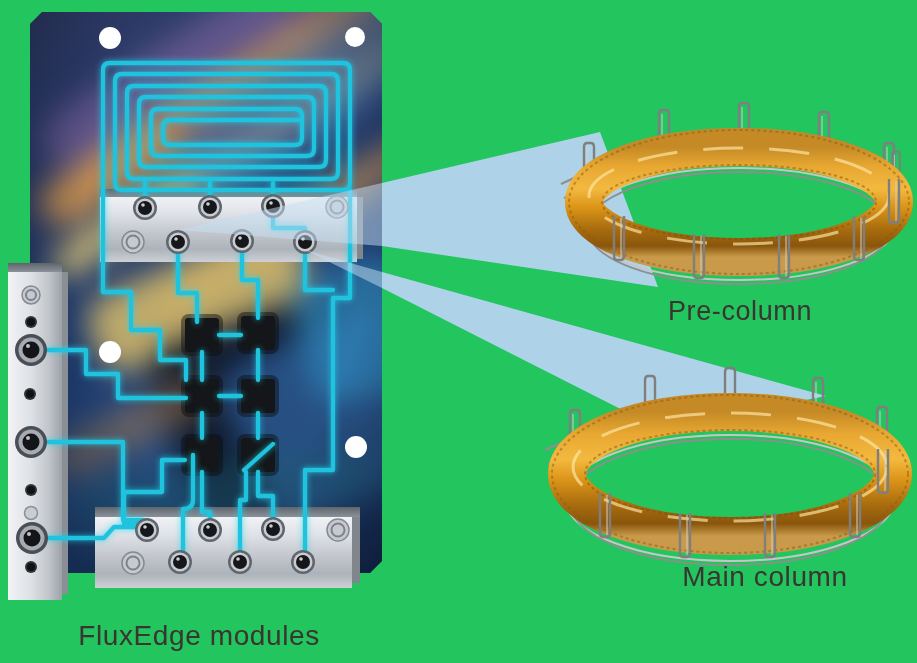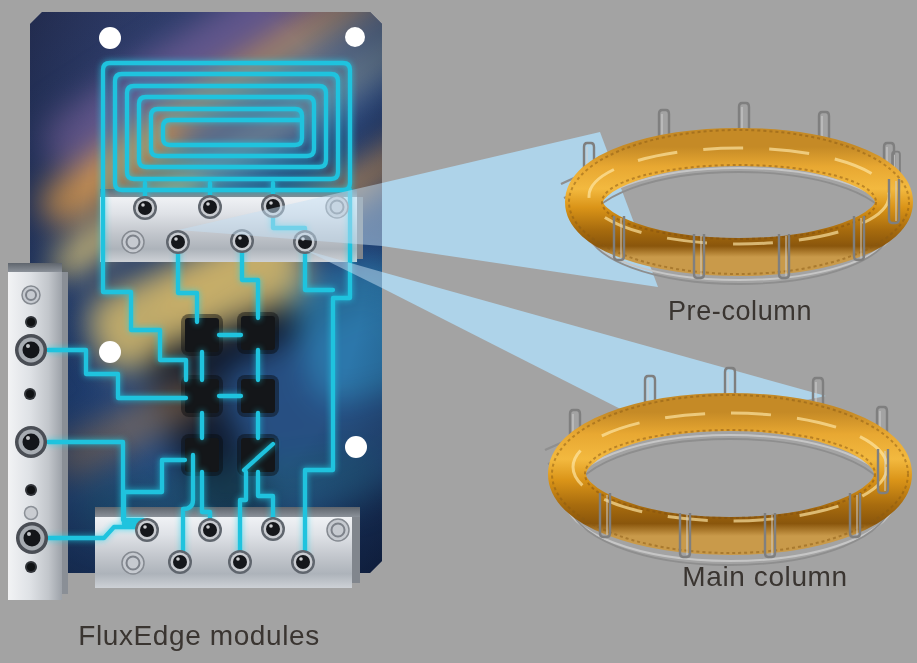--- a/index.html
+++ b/index.html
@@ -1,16 +1,16 @@
 <!DOCTYPE html>
 <html><head>
 <meta charset="utf-8">
 <style>
   html,body{margin:0;padding:0;background:#ffffff;}
-  #stage{position:relative;width:917px;height:663px;background:#a3a3a3;overflow:hidden;
+  #stage{position:relative;width:917px;height:663px;background:#22c55e;overflow:hidden;
          font-family:"Liberation Sans",sans-serif;}
   
   .board{position:absolute;left:30px;top:12px;width:352px;height:561px;
          background:linear-gradient(155deg,#333f6d 0%,#273a68 25%,#1f3c6e 50%,#254a80 70%,#152a52 100%);
          clip-path:polygon(12px 0,340px 0,352px 12px,352px 549px,340px 561px,12px 561px,0 549px,0 12px);
          overflow:hidden;}
   .iri{position:absolute;inset:-25px;filter:blur(15px);}
   .iri div{position:absolute;border-radius:30px;}
   .s1{left:5px;top:10px;width:470px;height:62px;background:#6a5a92;transform:rotate(-33deg);opacity:.85;}
   .s2{left:0;top:77px;width:470px;height:46px;background:#c9904f;transform:rotate(-33deg);opacity:.95;}

